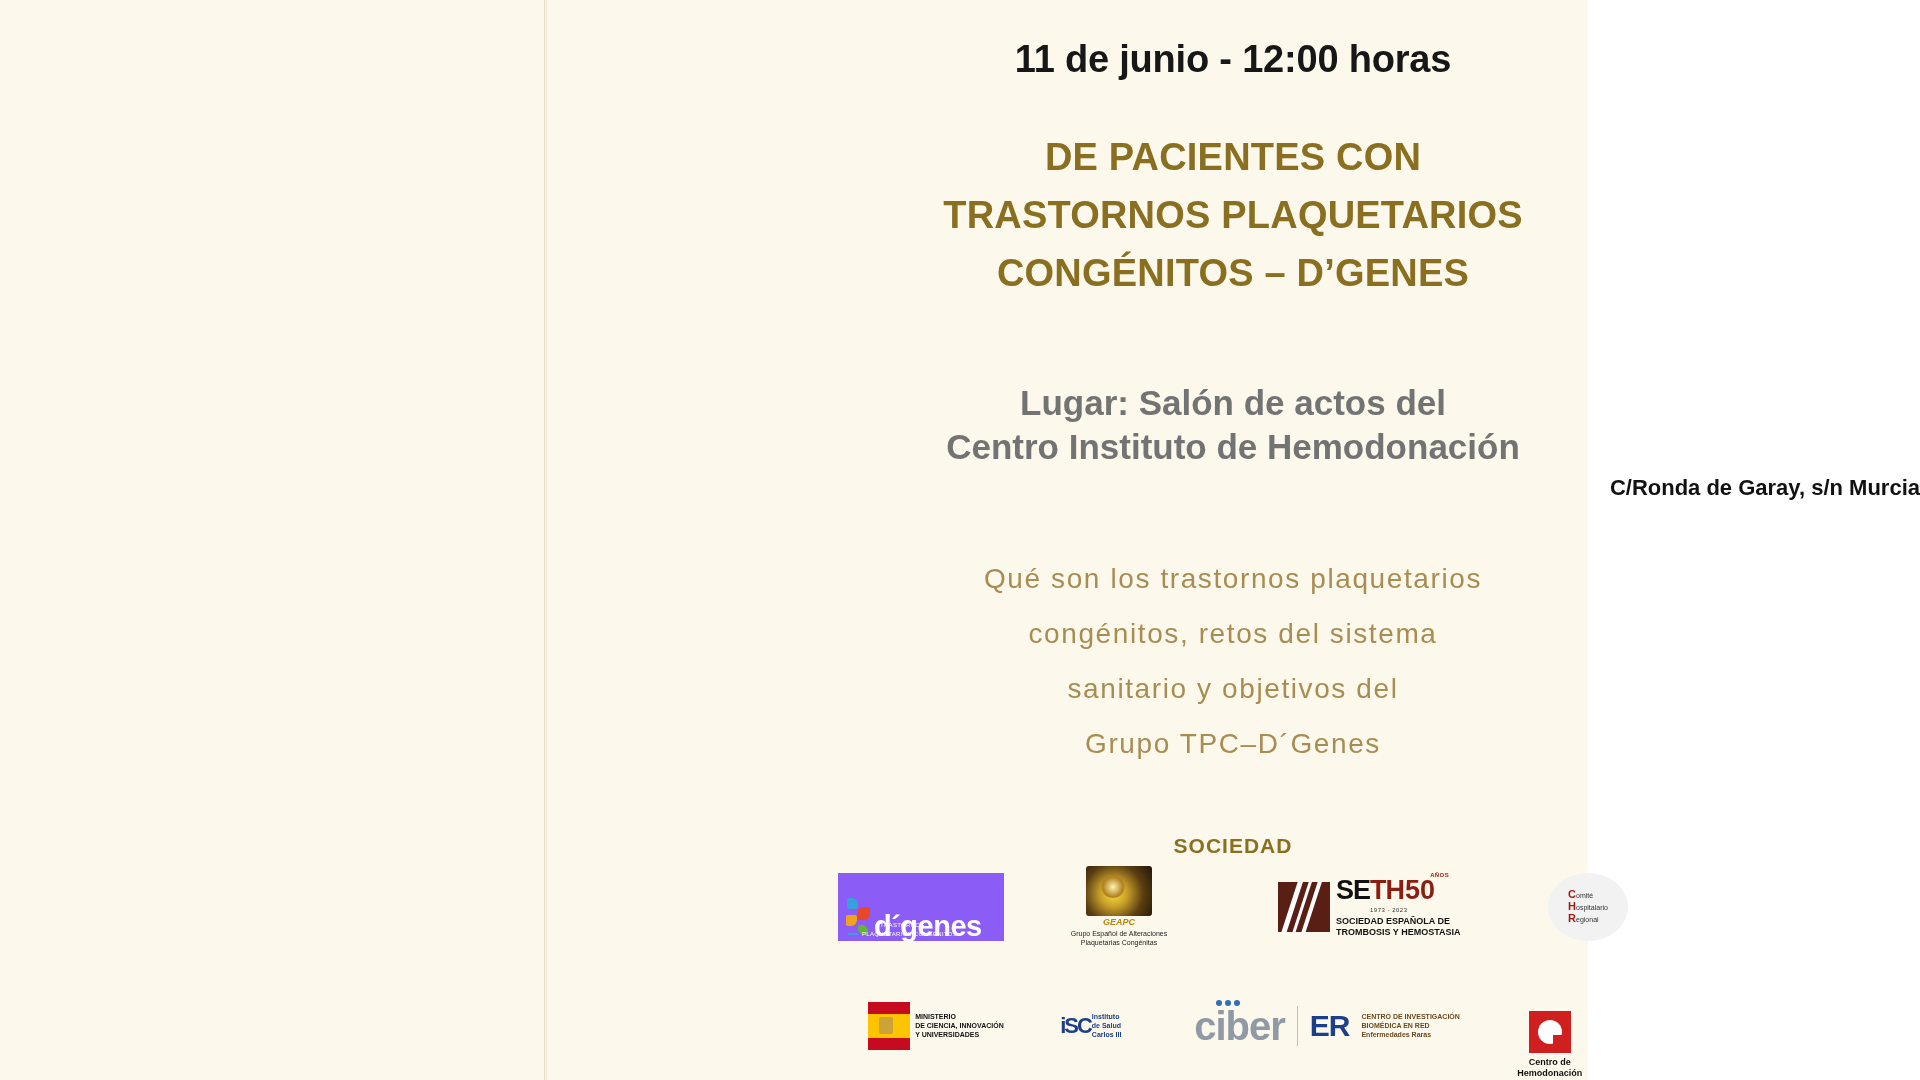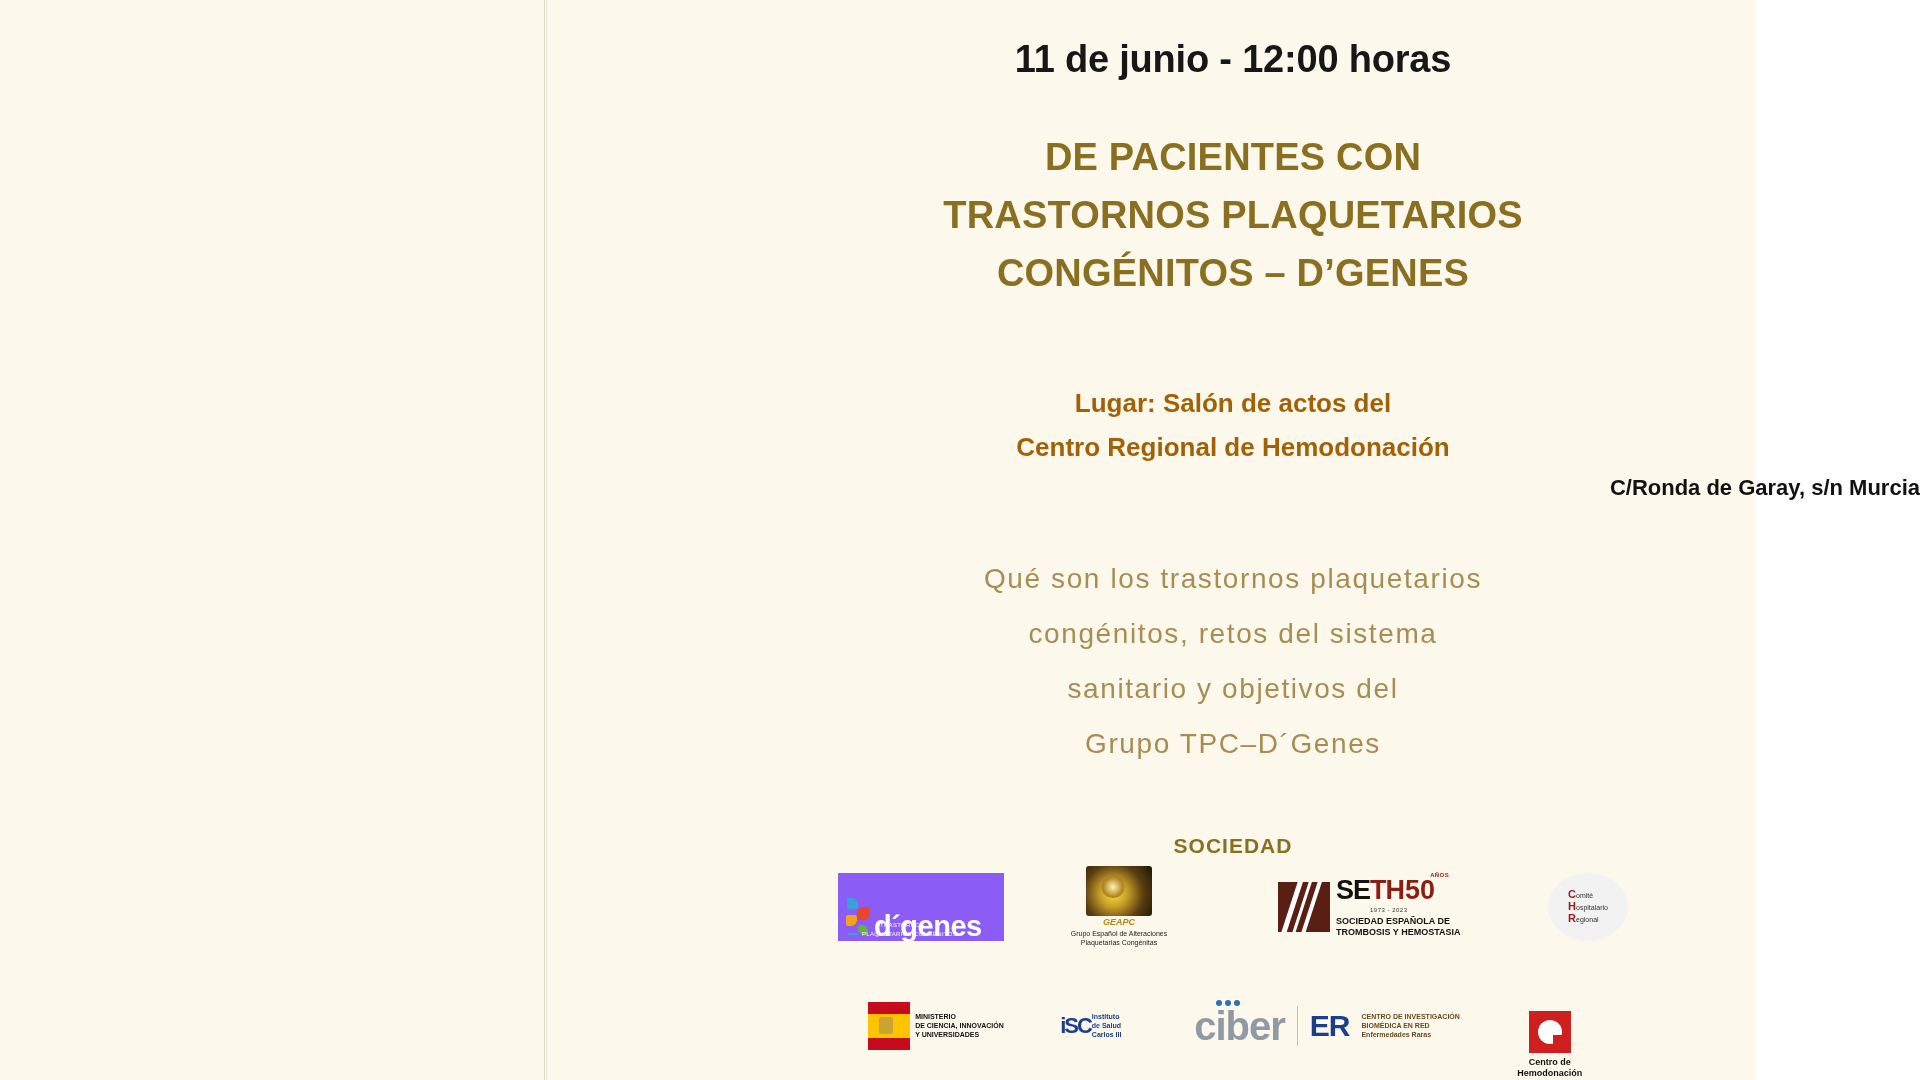--- a/index.html
+++ b/index.html
@@ -7,21 +7,21 @@
     padding: 0;
     width: 1920px;
     height: 1080px;
     background: #ffffff;
     font-family: "Liberation Sans", sans-serif;
     overflow: hidden;
   }
 
   .poster {
     position: relative;
-    width: 1756px;
+    width: 1588px;
     height: 1080px;
     background: #fdf8ec;
     box-sizing: border-box;
   }
 
   
   .rule-left {
     position: absolute;
     top: 0;
     bottom: 0;
@@ -59,24 +59,24 @@
     color: #8a6f20;
     letter-spacing: 0.2px;
   }
   .main-title .tl { display: block; }
 
   .place-block {
     padding-top: 79px;
   }
   .place-line {
     margin: 0;
-    font-size: 26px;
+    font-size: 35px;
     line-height: 44px;
     font-weight: bold;
-    color: #a16207;
+    color: #737373;
   }
   .place-address {
     margin: 0;
     padding-top: 6px;
     font-size: 22px;
     font-weight: bold;
     color: #111111;
     text-align: right;
   }
 
@@ -459,21 +459,21 @@
     <p class="date-line center">11 de junio - 12:00 horas</p>
 
     <h1 class="main-title center">
       <span class="tl">DE PACIENTES CON</span>
       <span class="tl">TRASTORNOS PLAQUETARIOS</span>
       <span class="tl">CONGÉNITOS – D’GENES</span>
     </h1>
 
     <div class="place-block center">
       <p class="place-line">Lugar: Salón de actos del</p>
-      <p class="place-line">Centro Regional de Hemodonación</p>
+      <p class="place-line">Centro Instituto de Hemodonación</p>
       <p class="place-address">C/Ronda de Garay, s/n  Murcia</p>
     </div>
 
     <div class="subject-block center">
       <p class="subject-line">Qué son los trastornos plaquetarios</p>
       <p class="subject-line">congénitos, retos del sistema</p>
       <p class="subject-line">sanitario y objetivos del</p>
       <p class="subject-line">Grupo TPC–D´Genes</p>
     </div>
 

